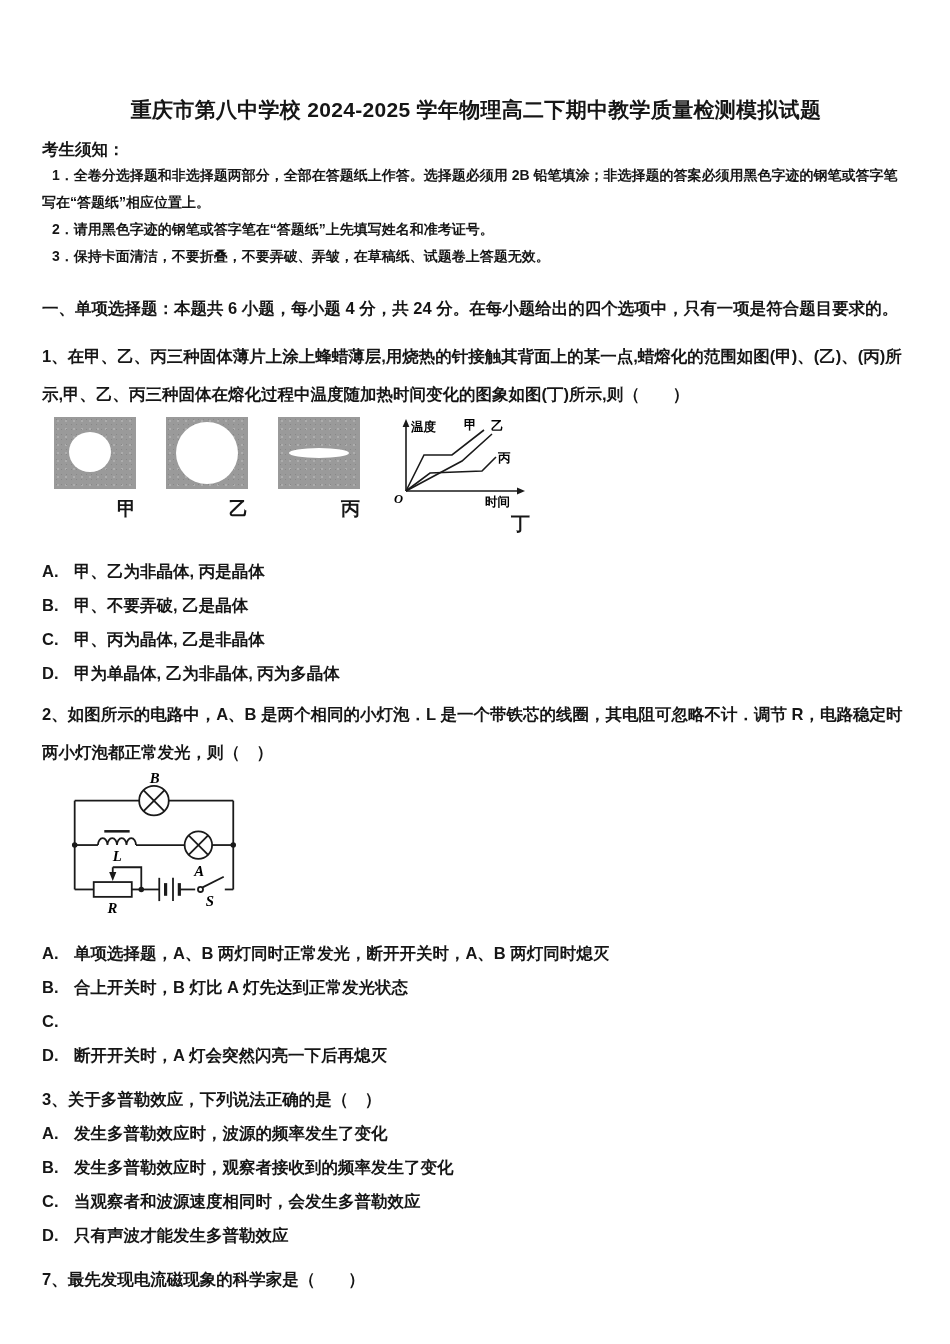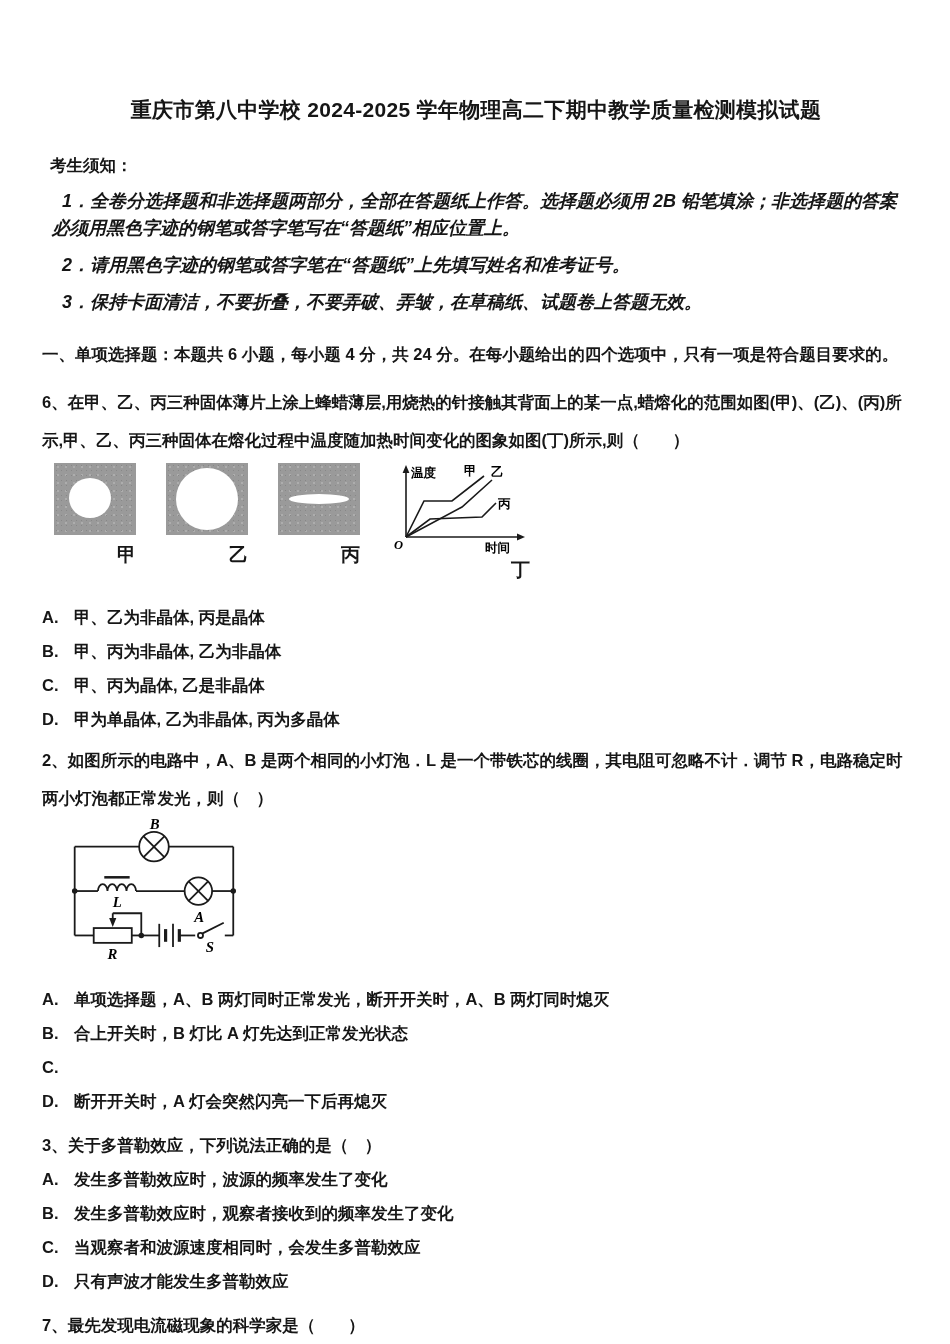--- a/index.html
+++ b/index.html
@@ -7,24 +7,24 @@
   body {
     width: 950px; height: 1344px;
     background: #ffffff; color: #161616;
     font-family: "Liberation Sans", sans-serif;
     font-weight: 600;
     overflow: hidden;
   }
   .page { padding: 96px 40px 0 42px; }
   .title {
     font-size: 21px; font-weight: 700; text-align: center;
-    margin: 0 0 28px 0; letter-spacing: .3px;
+    margin: 0 0 12px 0; letter-spacing: .3px;
   }
-  .notice-head { font-size: 16.5px; line-height: 26px; margin: 8px; }
-  .notice { font-size: 18px; line-height: 27px; margin: 10px; text-indent: 10px; font-style: italic; }
+  .notice-head { font-size: 16.5px; line-height: 26px; margin: 0; }
+  .notice { font-size: 14px; line-height: 27px; margin: 0; text-indent: 10px; }
   .section { font-size: 16.5px; line-height: 25px; margin: 26px 0 16px 0; }
   .qtext { font-size: 16.5px; line-height: 38px; margin: 4px 0 0 0; }
   .qline { font-size: 16.5px; line-height: 24px; margin: 20px 0 10px 0; }
 
   .fig1 { display: flex; align-items: flex-start; gap: 30px; margin: 4px 0 0 12px; }
   .panel { display: flex; flex-direction: column; align-items: flex-end; }
   .sq {
     position: relative; width: 82px; height: 72px;
     background-color: #9a9a9a;
     background-image: radial-gradient(#878787 22%, transparent 23%),
@@ -54,21 +54,21 @@
 
   <h1 class="title">重庆市第八中学校 2024-2025 学年物理高二下期中教学质量检测模拟试题</h1>
 
   <p class="notice-head">考生须知：</p>
   <p class="notice">1．全卷分选择题和非选择题两部分，全部在答题纸上作答。选择题必须用 2B 铅笔填涂；非选择题的答案必须用黑色字迹的钢笔或答字笔写在“答题纸”相应位置上。</p>
   <p class="notice">2．请用黑色字迹的钢笔或答字笔在“答题纸”上先填写姓名和准考证号。</p>
   <p class="notice">3．保持卡面清洁，不要折叠，不要弄破、弄皱，在草稿纸、试题卷上答题无效。</p>
 
   <p class="section">一、单项选择题：本题共 6 小题，每小题 4 分，共 24 分。在每小题给出的四个选项中，只有一项是符合题目要求的。</p>
 
-  <p class="qtext">6、在甲、乙、丙三种固体薄片上涂上蜂蜡薄层,用烧热的针接触其背面上的某一点,蜡熔化的范围如图(甲)、(乙)、(丙)所示,甲、乙、丙三种固体在熔化过程中温度随加热时间变化的图象如图(丁)所示,则（　　）</p>
+  <p class="qtext">1、在甲、乙、丙三种固体薄片上涂上蜂蜡薄层,用烧热的针接触其背面上的某一点,蜡熔化的范围如图(甲)、(乙)、(丙)所示,甲、乙、丙三种固体在熔化过程中温度随加热时间变化的图象如图(丁)所示,则（　　）</p>
 
   <div class="fig1">
     <div class="panel">
       <div class="sq">
         <div class="melt m1"></div>
       </div>
       <div class="cap">甲</div>
     </div>
     <div class="panel">
       <div class="sq">
@@ -106,21 +106,21 @@
     </div>
   </div>
 
   <div class="options">
     <div class="opt">
         <span class="letter">A.</span>
         <span>甲、乙为非晶体, 丙是晶体</span>
       </div>
     <div class="opt">
         <span class="letter">B.</span>
-        <span>甲、丙为非晶体, 乙为非晶体</span>
+        <span>甲、不要弄破, 乙是晶体</span>
       </div>
     <div class="opt">
         <span class="letter">C.</span>
         <span>甲、丙为晶体, 乙是非晶体</span>
       </div>
     <div class="opt">
         <span class="letter">D.</span>
         <span>甲为单晶体, 乙为非晶体, 丙为多晶体</span>
       </div>
   </div>

